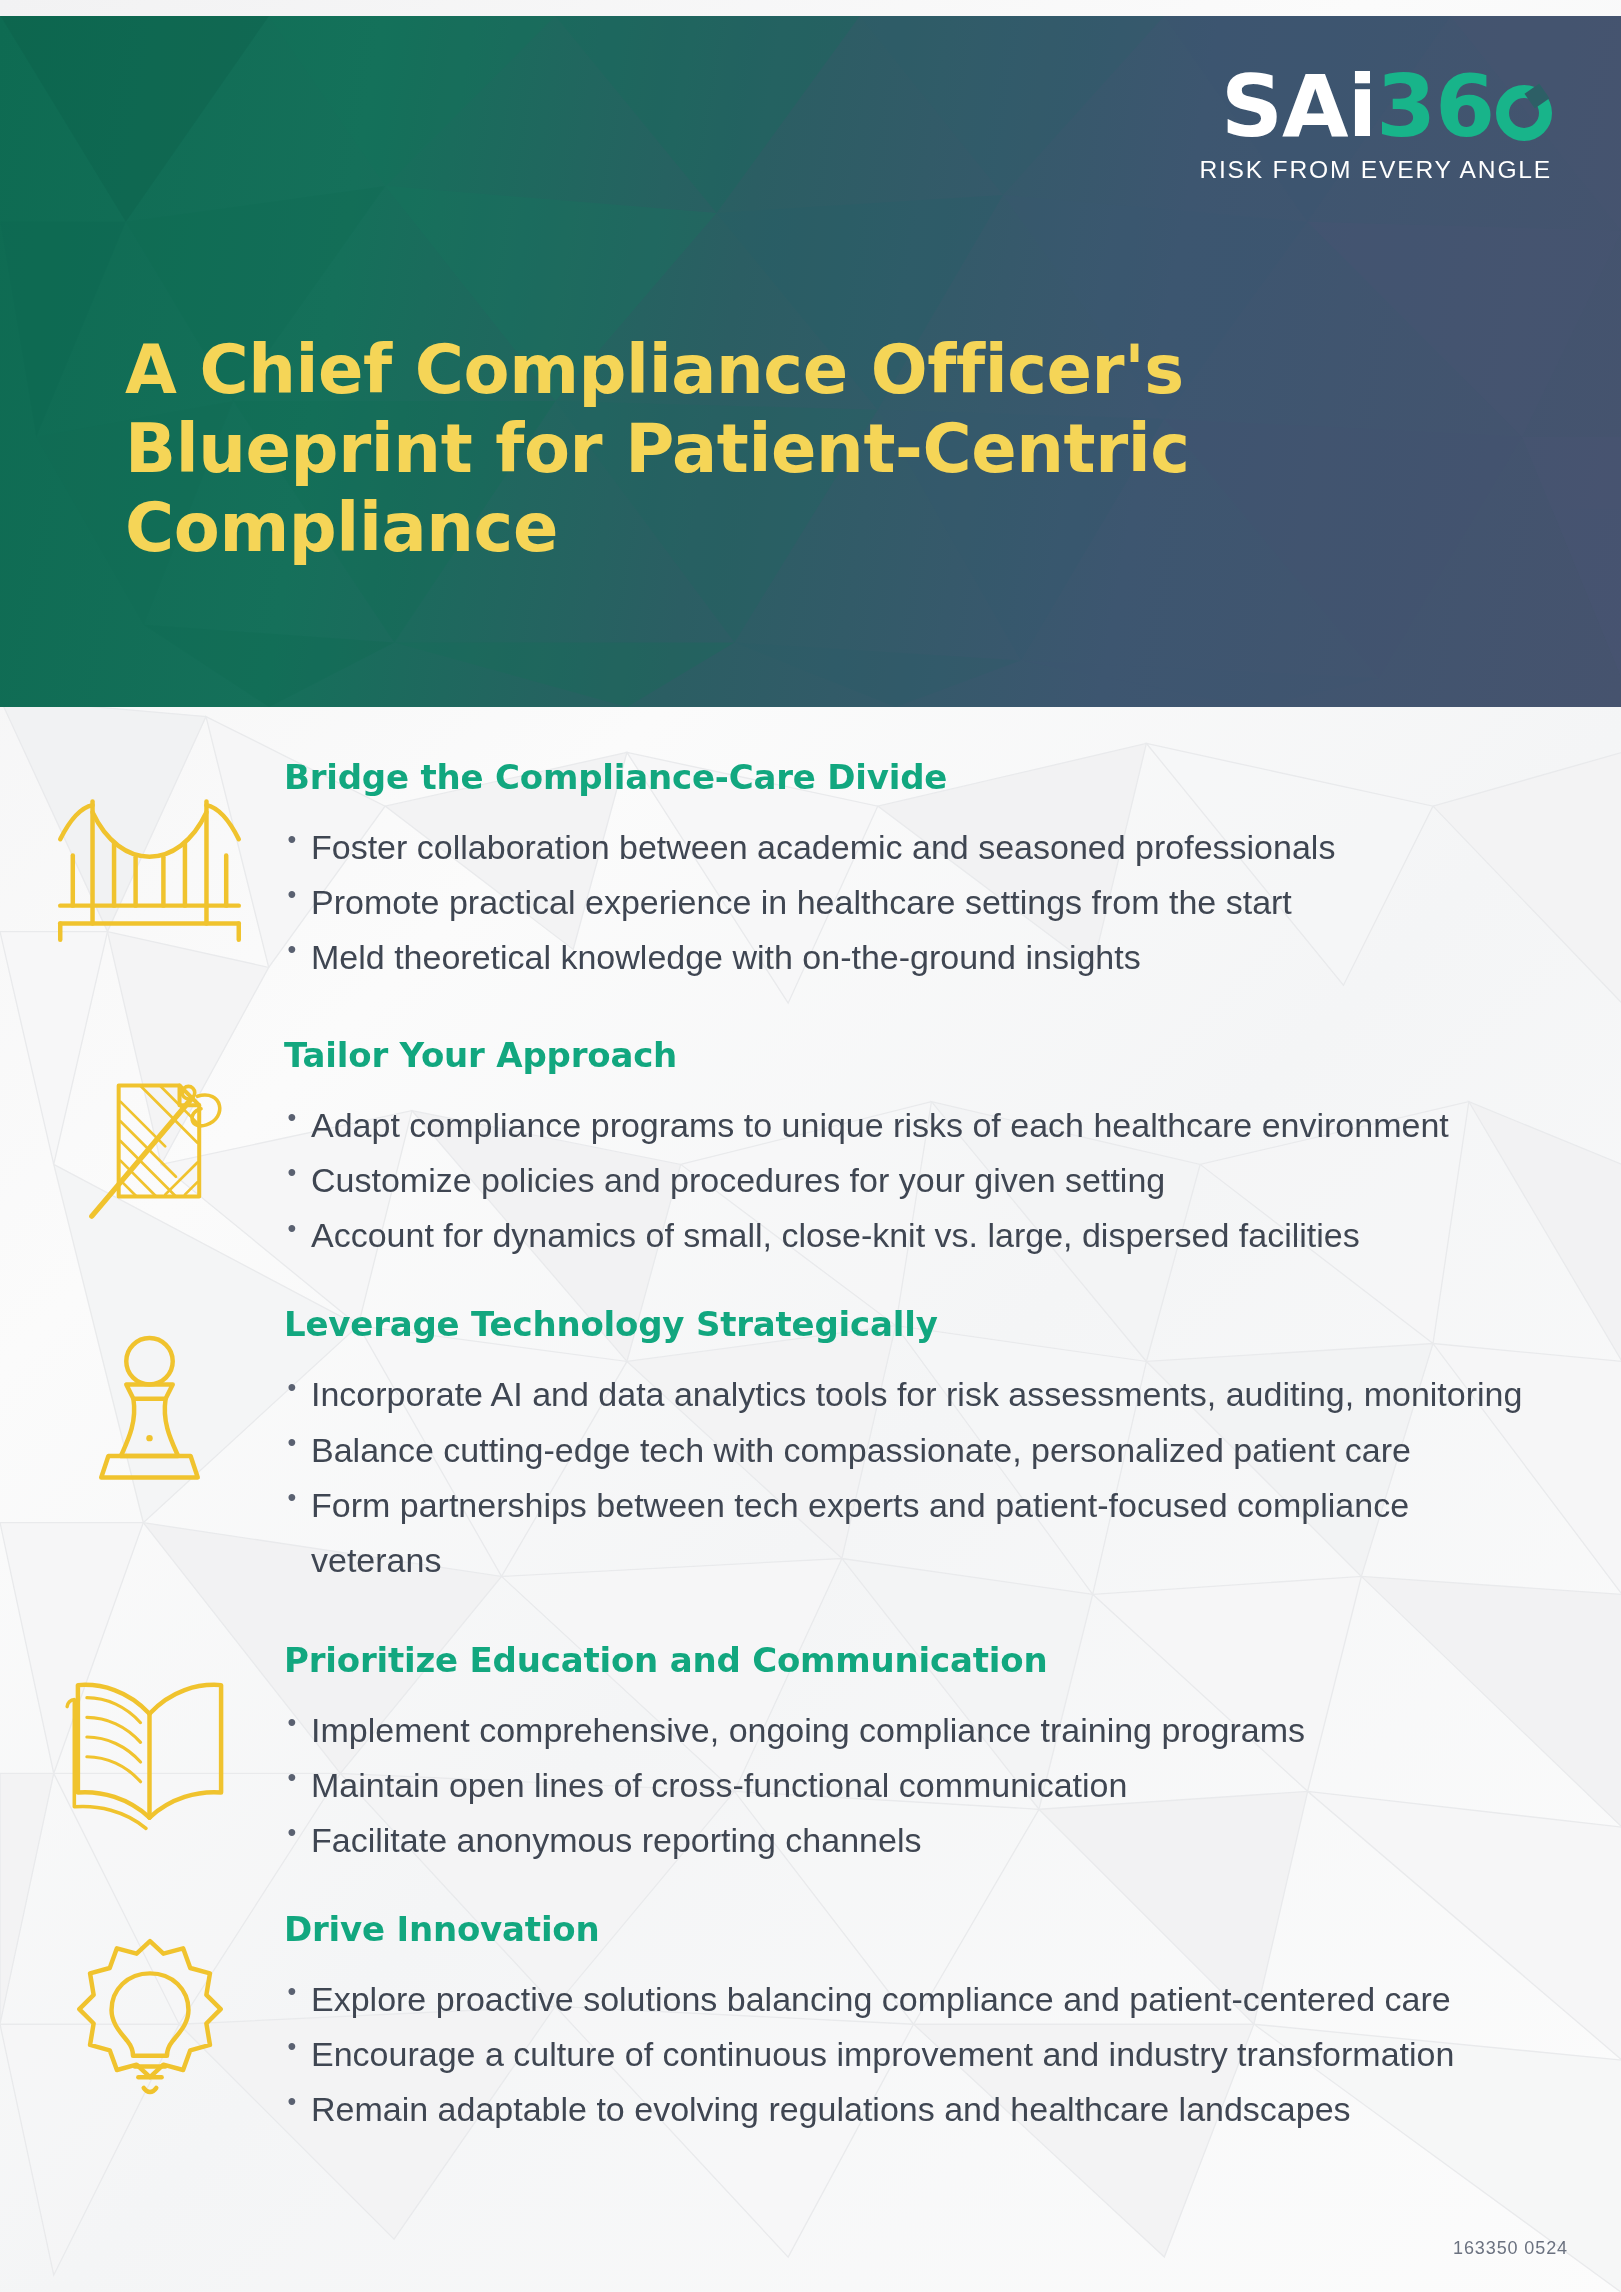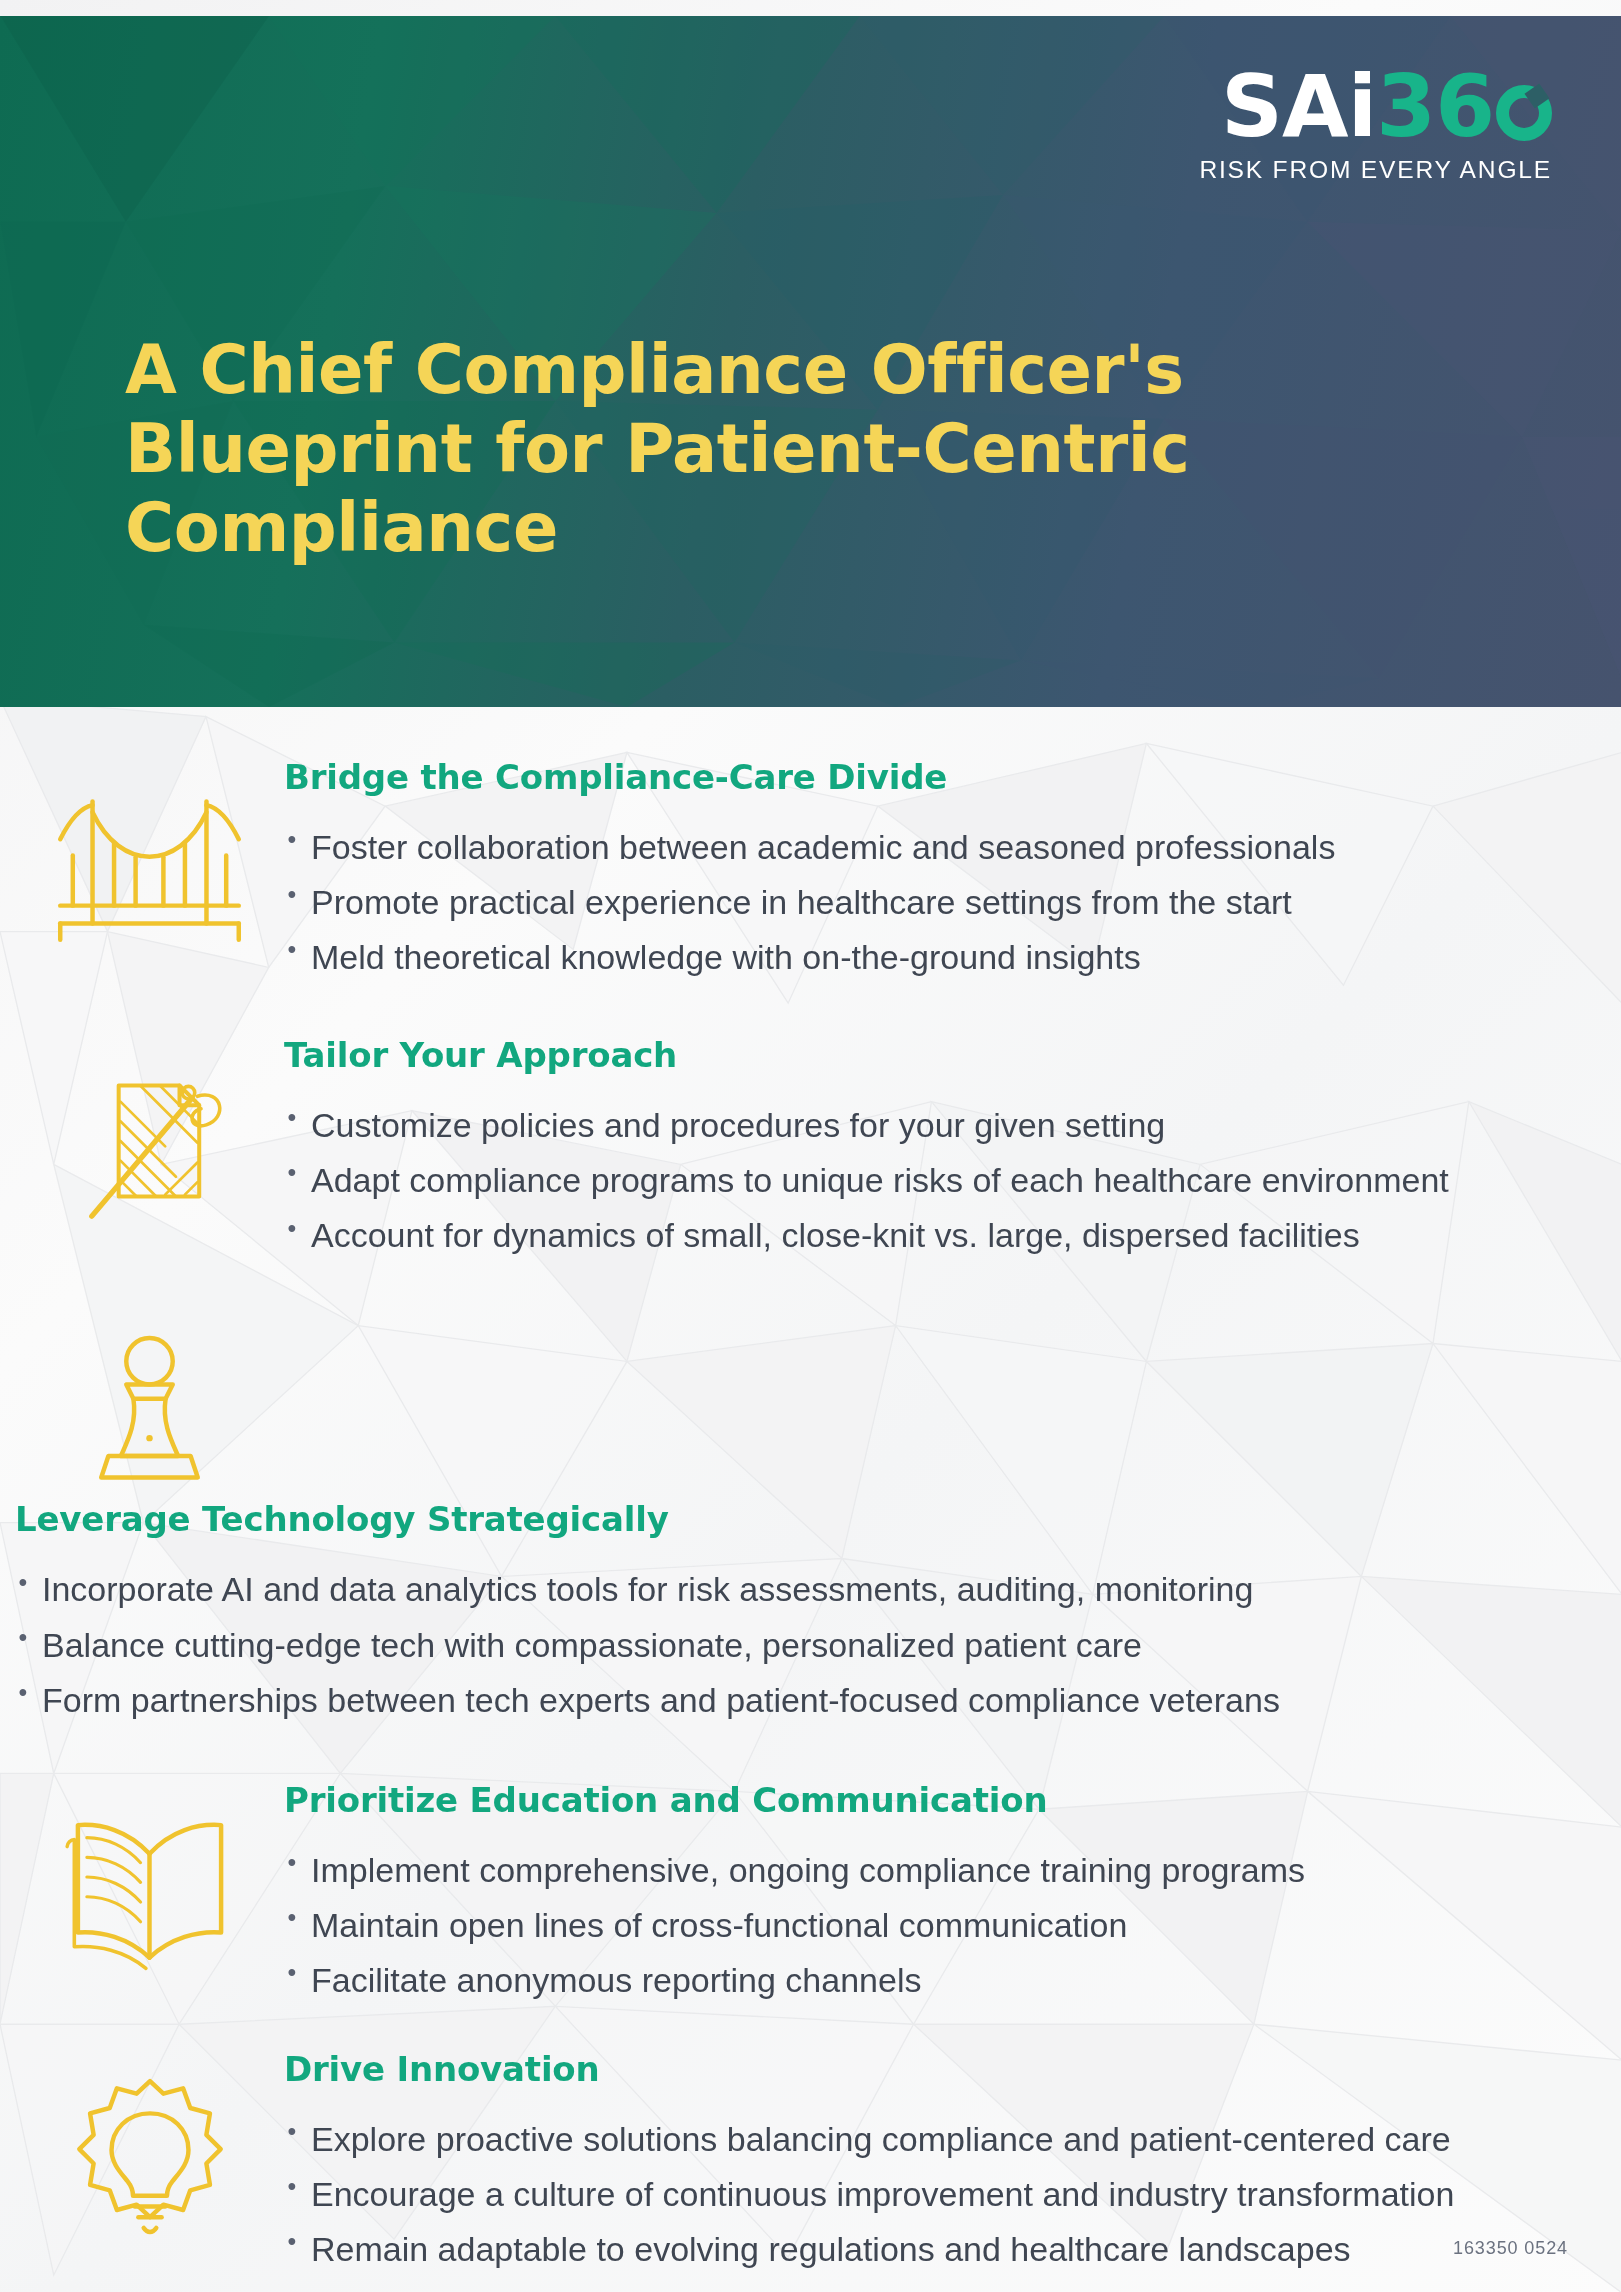--- a/index.html
+++ b/index.html
@@ -166,21 +166,21 @@
     content: "•";
     position: absolute;
     left: 3.6px;
     top: -0.9px;
     color: #5a6171;
     font-size: 25px;
   }
 
   .sec-bridge { margin-top: 66px; }
   .sec-tailor { margin-top: 50px; }
-  .sec-tech   { margin-top: 20px; flex-direction: column; }
+  .sec-tech   { margin-top: 20px; }
   .sec-edu    { margin-top: 52px; }
   .sec-innov  { margin-top: 25px; }
 
   .footer-code {
     position: absolute;
     right: 54px;
     bottom: 34px;
     font-size: 18px;
     color: #6b7280;
     letter-spacing: 0.9px;
@@ -328,22 +328,22 @@
             </g>
             <line x1="30" y1="172" x2="142" y2="40" stroke-width="6"></line>
             <circle cx="138" cy="34" r="7" stroke-width="4"></circle>
             <path d="M148 38 C 176 30, 182 62, 158 70 C 140 76, 136 56, 152 52" stroke-width="4"></path>
           </svg>
         </div>
       </div>
       <div class="text-col">
         <h2 class="sec-title">Tailor Your Approach</h2>
         <ul class="bullets">
+          <li>Adapt compliance programs to unique risks of each healthcare environment</li>
           <li>Customize policies and procedures for your given setting</li>
-          <li>Adapt compliance programs to unique risks of each healthcare environment</li>
           <li>Account for dynamics of small, close-knit vs. large, dispersed facilities</li>
         </ul>
       </div>
     </div>
 
     <div class="section sec-tech">
       <div class="icon-col">
         <div class="icon-box">
           <svg width="143" height="170" viewBox="0 0 160 190" xmlns="http://www.w3.org/2000/svg" fill="none" stroke="#f0c32e" stroke-width="5" stroke-linecap="round" stroke-linejoin="round">
             <circle cx="80" cy="36" r="26"></circle>

